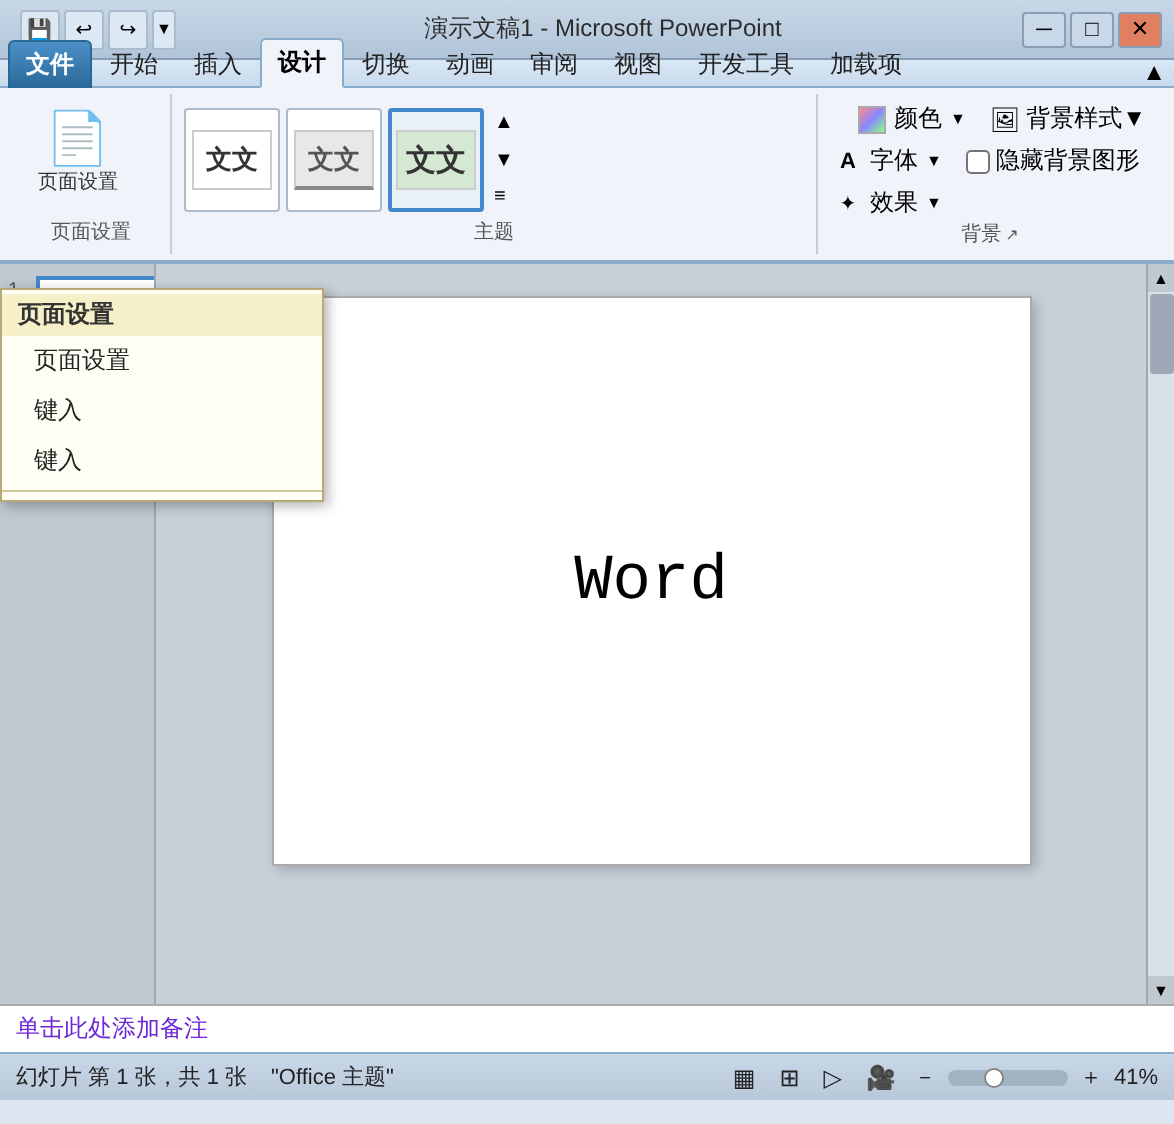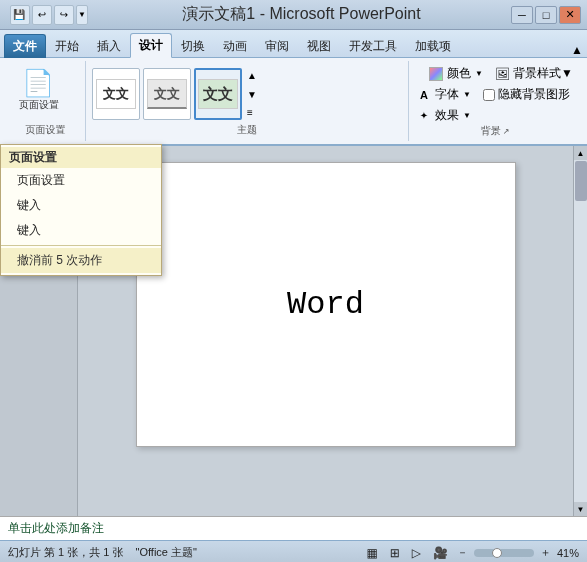--- a/index.html
+++ b/index.html
@@ -8,28 +8,28 @@
     
     .title-bar {
       background: linear-gradient(to bottom, #c9d8e8, #b0c4d8);
       height: 30px;
       display: flex;
       align-items: center;
       padding: 0 6px;
       border-bottom: 1px solid #8a9db5;
     }
     .title-bar-icon { width: 20px; height: 20px; background: #dce8f4; border: 1px solid #aabccc; border-radius: 2px; display: flex; align-items: center; justify-content: center; font-size: 10px; cursor: pointer; }
-    .title-bar-title { flex: 1; text-align: center; font-size: 16px; color: #2c2c2c; }
+    .title-bar-title { flex: 1; text-align: center; font-size: 12px; color: #2c2c2c; }
     .title-bar-controls { display: flex; gap: 2px; }
     .ctrl-btn { width: 22px; height: 18px; display: flex; align-items: center; justify-content: center; font-size: 11px; cursor: pointer; background: #c9d8e8; border: 1px solid #8a9db5; border-radius: 2px; }
 
     
     .ribbon-tabs {
       background: linear-gradient(to bottom, #d9e8f5, #c8d9ec);
-      height: 28px;
+      height: 14px;
       display: flex;
       align-items: flex-end;
       padding-left: 4px;
       border-bottom: 1px solid #8aaccc;
     }
     .ribbon-tab {
       padding: 3px 8px;
       font-size: 12px;
       color: #222;
       cursor: pointer;
@@ -326,21 +326,20 @@
     </div>
   </div>
 </div>
 
 <div class="dropdown-menu">
   <div class="dropdown-section">页面设置</div>
   <div class="dropdown-item">页面设置</div>
   <div class="dropdown-item">键入</div>
   <div class="dropdown-item">键入</div>
   <div class="dropdown-divider"></div>
-  <div class="dropdown-footer">撤消前 5 次动作</div>
 </div>
 
 <div class="main-area" style="position:relative;height:calc(562px - 30px - 26px - 88px - 24px - 24px);">
 
   <div class="slide-panel">
     <div style="position:relative;margin-left:14px;">
       <span class="slide-num">1</span>
       <div class="slide-thumb">
         <div style="font-size:10px;color:#666;">___</div>
       </div>
@@ -355,21 +354,21 @@
 
   <div class="vertical-scrollbar">
     <div class="scrollbar-arrow">▲</div>
     <div class="scrollbar-track">
       <div class="scrollbar-thumb"></div>
     </div>
     <div class="scrollbar-arrow">▼</div>
   </div>
 </div>
 
-<div style="display:flex;align-items:center;background:white;border-top:1px solid #aaa;height:24px;padding:0 8px;font-size:12px;color:#14532d;">
+<div style="display:flex;align-items:center;background:white;border-top:1px solid #aaa;height:24px;padding:0 8px;font-size:12px;color:#6d28d9;">
   <span>单击此处添加备注</span>
 </div>
 
 <div class="status-bar">
   <span>幻灯片 第 1 张，共 1 张</span>
   <span>"Office 主题"</span>
   <div class="status-bar-right">
     <div class="view-btn">▦</div>
     <div class="view-btn">⊞</div>
     <div class="view-btn">▷</div>

